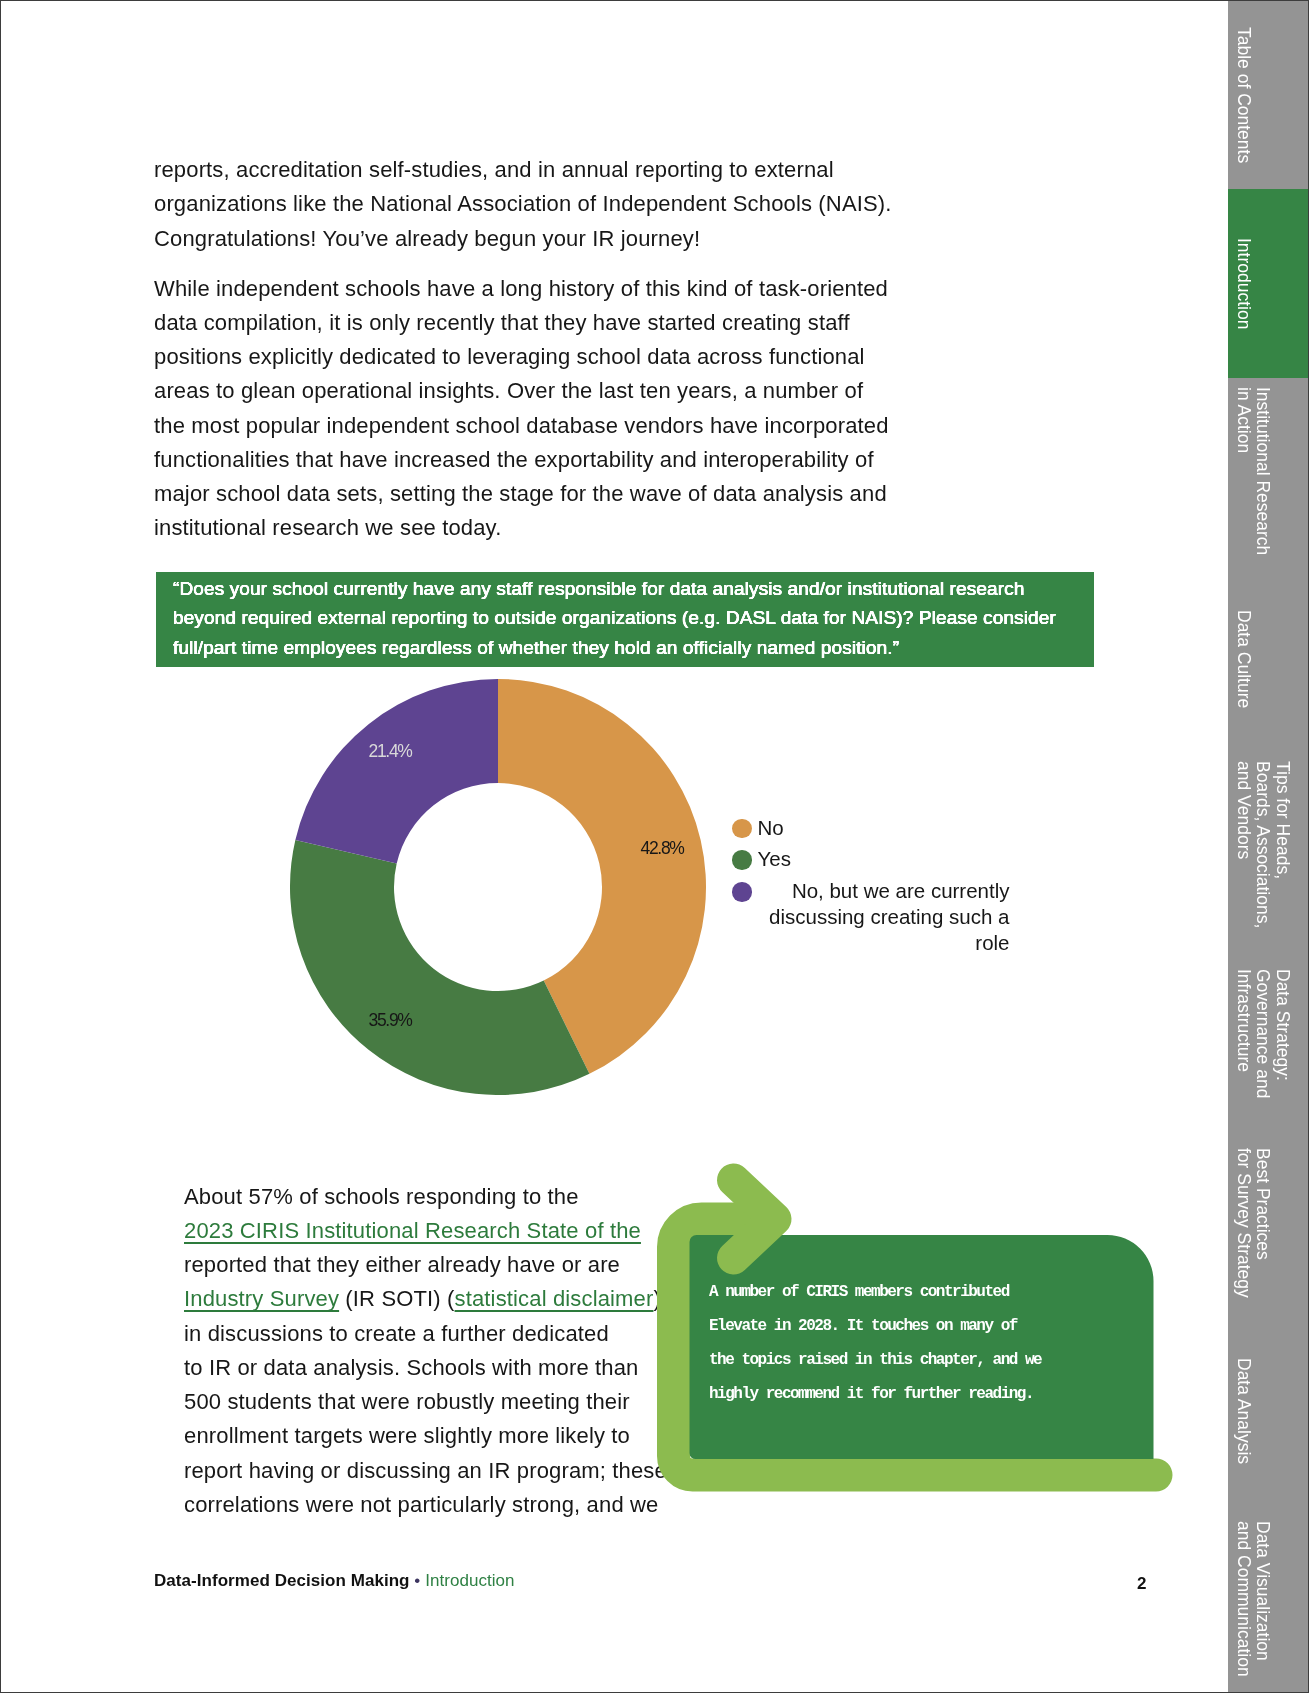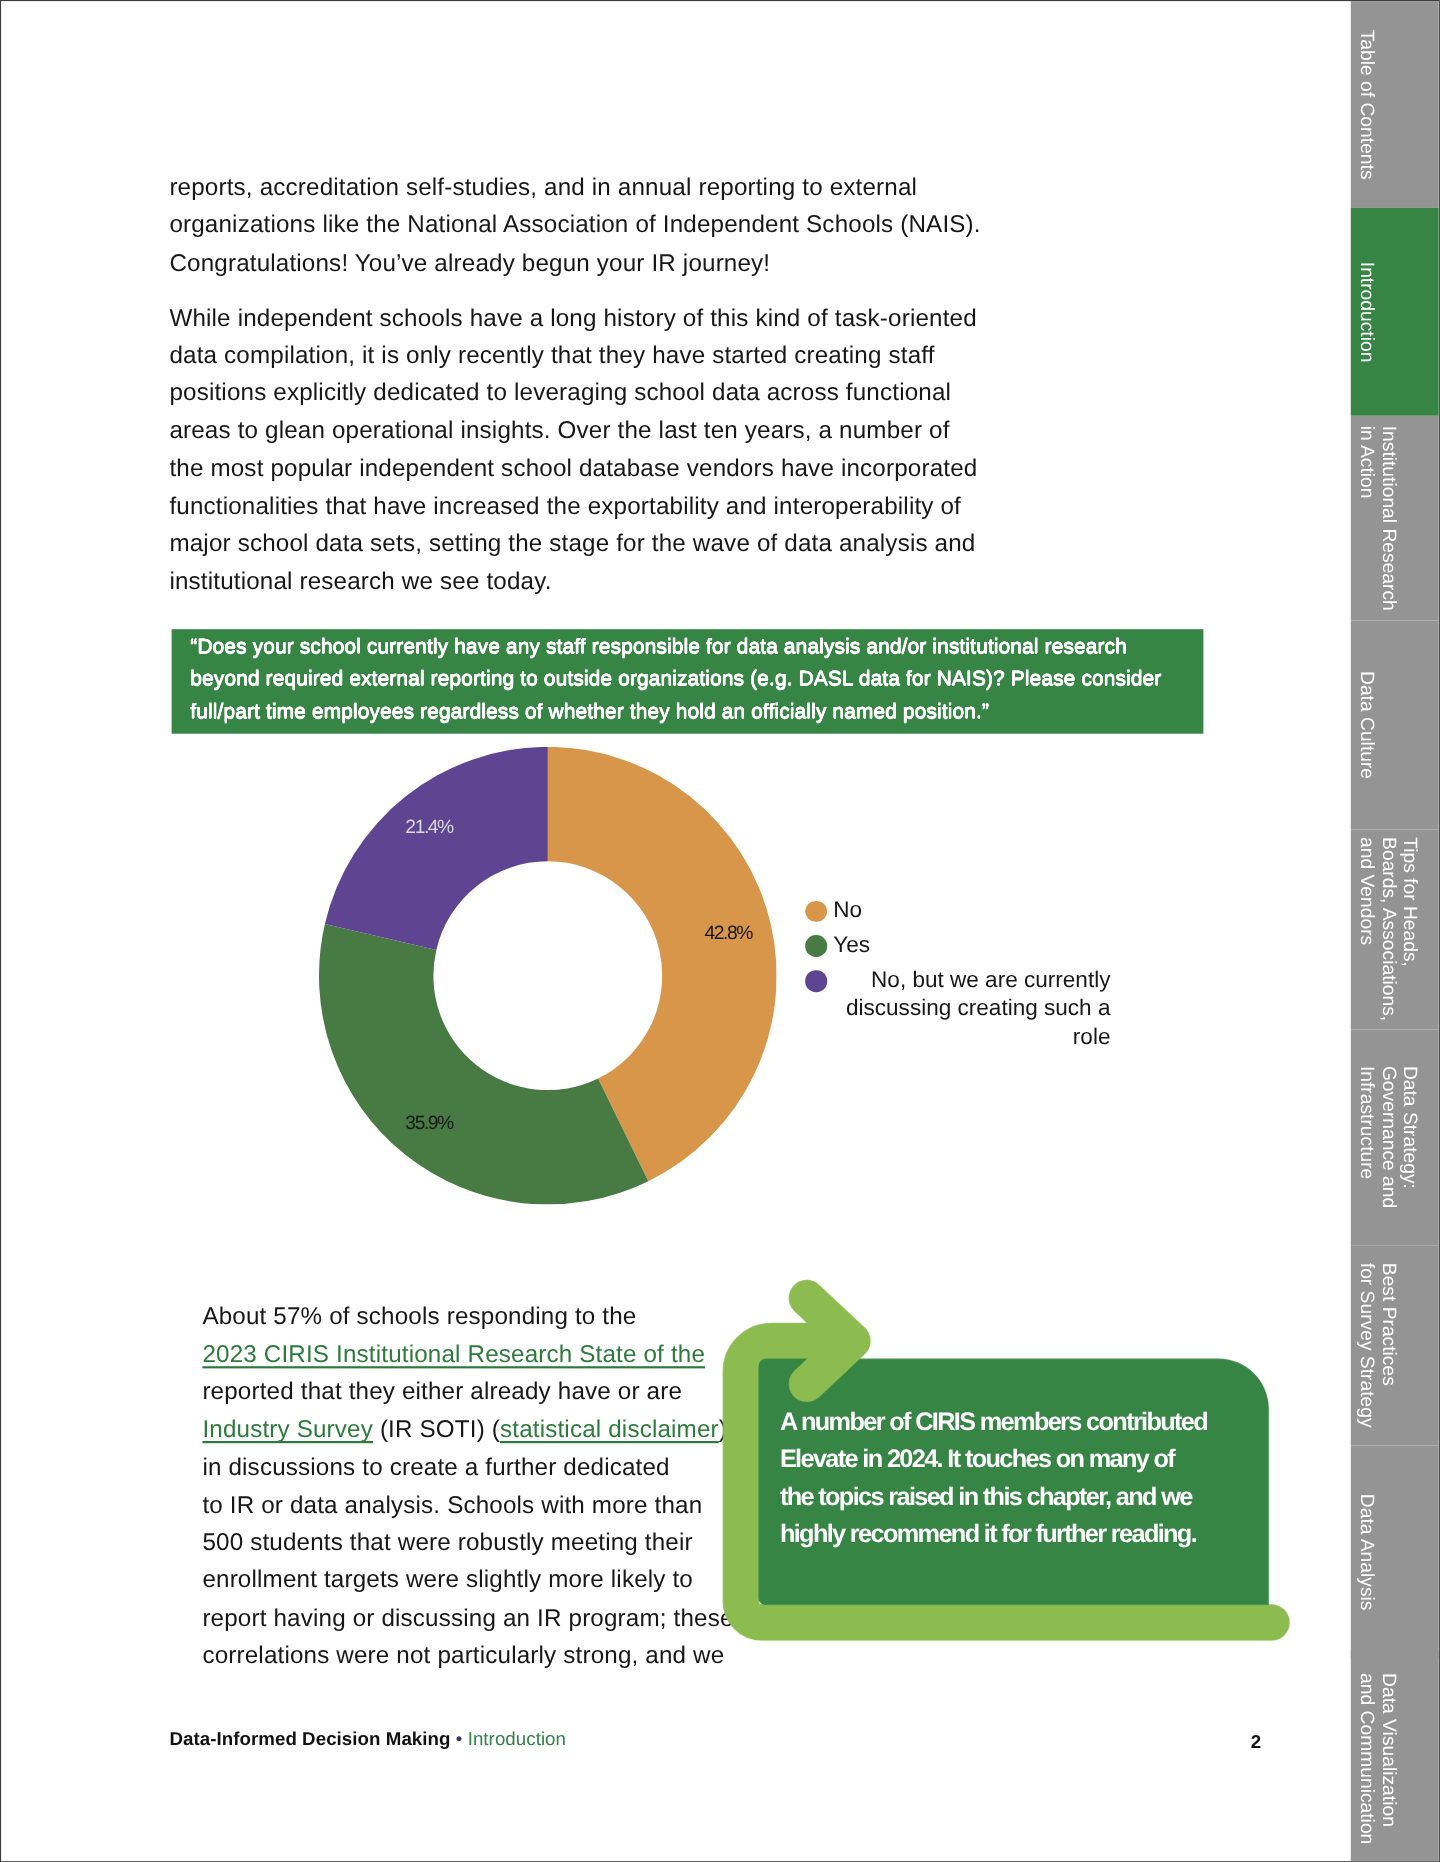--- a/index.html
+++ b/index.html
@@ -24,22 +24,22 @@
   
   .quote{position:absolute;color:#fff;font-size:19px;
          line-height:29.9px;letter-spacing:0.12px;
          text-shadow:0.32px 0 #fff,-0.32px 0 #fff,0 0.3px #fff,0 -0.3px #fff;}
 
   
   .dlabel{position:absolute;font-size:17.5px;letter-spacing:-1.3px;line-height:17.5px;}
   .legrow{position:absolute;display:flex;align-items:flex-start;}
   .swatch{width:19.5px;height:19.5px;border-radius:50%;flex:none;margin-top:0;}
   .legtext{font-size:20.5px;line-height:25.7px;color:#171717;margin-left:6px;letter-spacing:0.0px;margin-top:-4px;}
-  .calltext{position:absolute;font-size:23px;line-height:33.85px;font-weight:bold;
-            color:#fff;letter-spacing:-1.5px;}
+  .calltext{position:absolute;font-size:16px;line-height:33.85px;font-weight:bold;
+            color:#fff;letter-spacing:-1.5px;font-family:Liberation Mono, monospace;}
 
   
   .footer{position:absolute;font-size:17px;color:#111;letter-spacing:0.05px;}
   .footer .sep{color:#3D3560;}
   .footer .chap{color:#2F8144;}
   .lnk{color:#2D7B3C;text-decoration:underline;text-decoration-thickness:1.6px;text-underline-offset:4px;}
   .ulink{text-decoration:underline;text-decoration-thickness:1.6px;text-underline-offset:3.5px;}
 </style>
 </head>
 <body>
@@ -95,21 +95,21 @@
     </div>
 
   <svg style="position:absolute;left:640px;top:1150px;" width="550" height="360" viewBox="640 1150 550 360">
     <path d="M 762 1218 L 700.5 1218 A 28 28 0 0 0 672.5 1246 L 672.5 1455 A 19 19 0 0 0 691.5 1474 L 1155 1474" fill="none" stroke="#8CBB4F" stroke-width="33" stroke-linecap="round" stroke-linejoin="round"></path>
     <path d="M 695.5 1234 L 1106.5 1234 A 46 46 0 0 1 1152.5 1280 L 1152.5 1458 L 695.5 1458 A 6 6 0 0 1 688.5 1452 L 688.5 1241 A 7 7 0 0 1 695.5 1234 Z" fill="#368545"></path>
     <path d="M 732.5 1179 L 774 1218 L 732.5 1257" fill="none" stroke="#8CBB4F" stroke-width="33" stroke-linecap="round" stroke-linejoin="round"></path>
   </svg>
 
   <div class="calltext" id="calltext" style="left:708px;top:1275px;width:430px;">
       <div><span>A number of CIRIS members contributed</span></div>
-      <div><span>Elevate in 2024. It touches on many of</span></div>
+      <div><span>Elevate in 2028. It touches on many of</span></div>
       <div><span>the topics raised in this chapter, and we</span></div>
       <div><span>highly recommend it for further reading.</span></div>
     </div>
 
   <div class="footer" style="left:153px;top:1570px;"><span style="font-weight:bold">Data-Informed Decision Making</span><span class="sep">&nbsp;</span><span class="sep">•</span><span class="chap">&nbsp;</span><span class="chap">Introduction</span></div>
   <div class="footer" style="left:1136px;top:1573px;font-weight:bold;">2</div>
 
   <div class="rail" id="rail">
       <div class="tab" style="top: 0px; height: 188px;">
         <div class="lbl" style="top: 26px;">Table of Contents</div>

